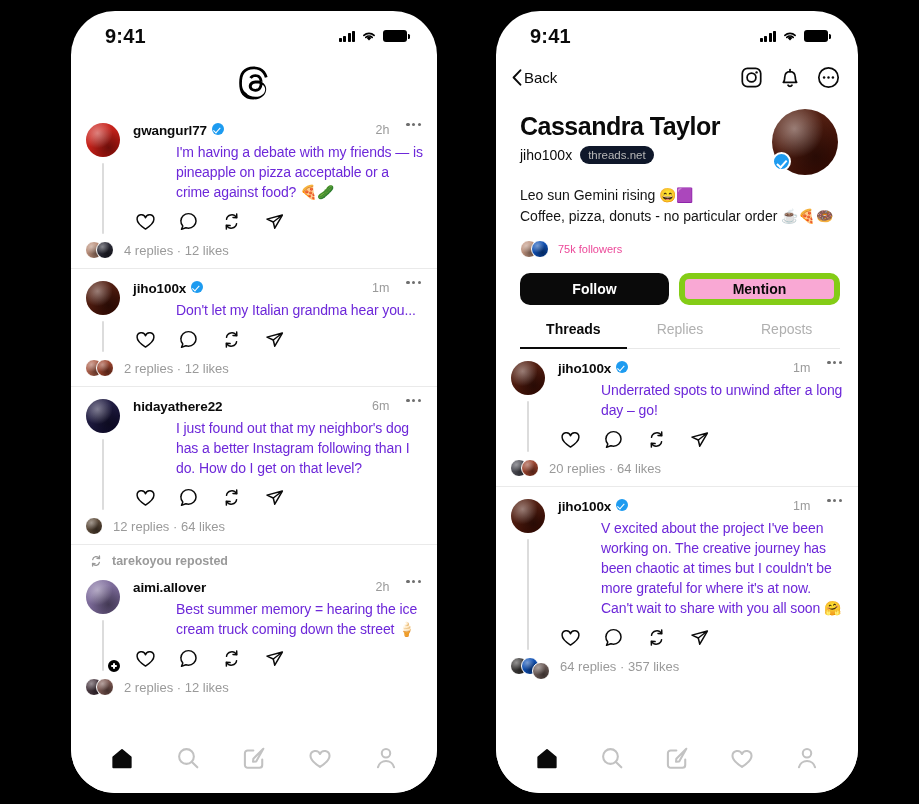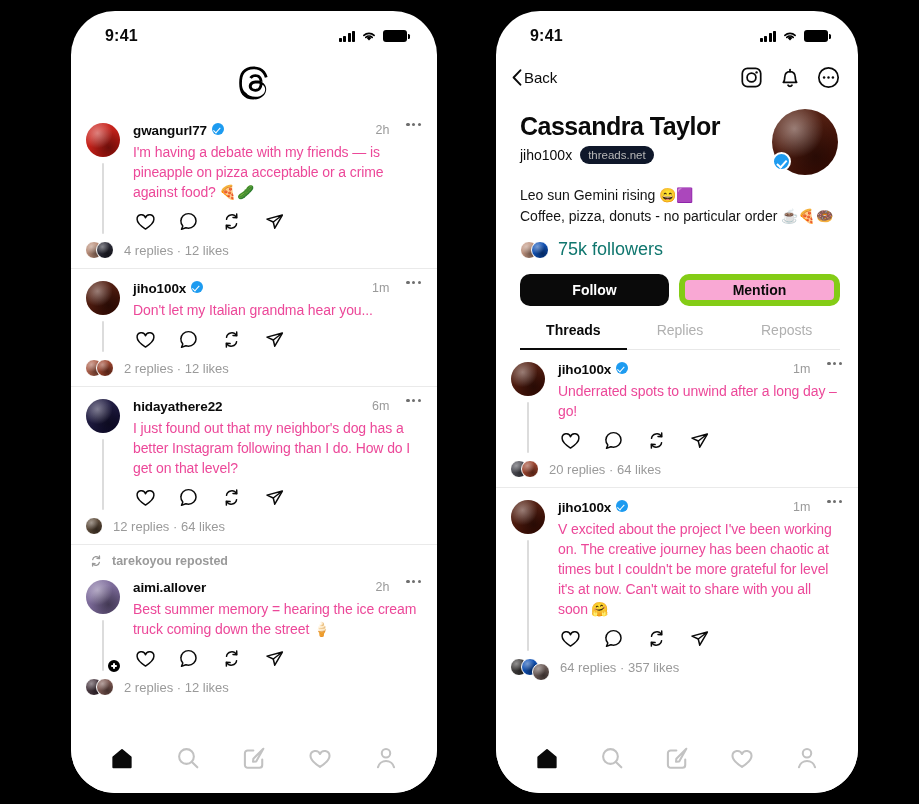--- a/index.html
+++ b/index.html
@@ -37,21 +37,21 @@
   .statusbar {
     height: 44px;
     flex: 0 0 44px;
     display: flex;
     align-items: center;
     justify-content: space-between;
     padding: 6px 30px 0 34px;
     box-sizing: border-box;
   }
   .status-time {
-    font-size: 16px;
+    font-size: 20px;
     font-weight: bold;
     color: #0a0a0a;
     letter-spacing: .2px;
   }
   .status-icons { display: flex; align-items: center; gap: 6px; }
 
   
   .sig { display: flex; align-items: flex-end; gap: 1.5px; height: 11px; }
   .sig i { display: block; width: 3px; background: #000; border-radius: .8px; }
   .sig i:nth-child(1) { height: 4px; }
@@ -159,24 +159,25 @@
     align-items: center;
   }
   .dots span {
     width: 3.2px; height: 3.2px; border-radius: 50%;
     background: #6e6e6e; display: block;
   }
 
   .post-text {
     font-size: 14px;
     line-height: 20px;
-    color: #ec4899;
+    color: #6d28d9;
     margin-top: 1px;
     word-wrap: break-word;
     letter-spacing: -0.1px;
+    margin-left: 43px;
   }
 
   
   .actions {
     display: flex;
     align-items: center;
     gap: 22px;
     margin-top: 8px;
     margin-bottom: 2px;
     height: 22px;
@@ -294,21 +295,21 @@
     content: "";
     position: absolute; left: 4.6px; top: 4px;
     width: 4px; height: 7.5px;
     border: solid #fff; border-width: 0 2px 2px 0;
     transform: rotate(42deg);
   }
 
   .bio { margin-top: 10px; font-size: 14px; line-height: 21px; color: #141414; }
 
   .followers-row { display: flex; align-items: center; gap: 9px; margin-top: 12px; }
-  .followers-text { font-size: 18px; color: #0f766e; }
+  .followers-text { font-size: 11px; color: #ec4899; }
 
   .profile-buttons { display: flex; gap: 10px; margin-top: 14px; }
   .btn {
     flex: 1 1 0;
     height: 32px;
     border-radius: 10px;
     display: flex; align-items: center; justify-content: center;
     font-size: 14px; font-weight: bold;
     box-sizing: border-box;
   }
@@ -756,21 +757,21 @@
                   <span class="username">jiho100x</span>
                   <span class="verified"></span>
                   <span class="head-spacer"></span>
                   <span class="timestamp">1m</span>
                   <span class="dots">
                     <span></span>
                     <span></span>
                     <span></span>
                   </span>
                 </div>
-                <div class="post-text">V excited about the project I've been working on. The creative journey has been chaotic at times but I couldn't be more grateful for level it's at now. Can't wait to share with you all soon 🤗</div>
+                <div class="post-text">V excited about the project I've been working on. The creative journey has been chaotic at times but I couldn't be more grateful for where it's at now. Can't wait to share with you all soon 🤗</div>
                 <div class="actions">
                   <svg width="21" height="21" viewBox="0 0 24 24">
                     <path d="M12 20.6 C5.2 16.2 2.4 12.9 2.4 9.4 a4.9 4.9 0 0 1 9.6-1.6 a4.9 4.9 0 0 1 9.6 1.6 c0 3.5-2.8 6.8-9.6 11.2 z" fill="none" stroke="#0a0a0a" stroke-width="1.7" stroke-linejoin="round"></path>
                   </svg>
                   <svg width="21" height="21" viewBox="0 0 24 24">
                     <path d="M20.6 11.3 c0 4.6-3.9 8.3-8.7 8.3 -1 0-2-.2-2.9-.5 L4 20.8 l1.5-3.6 A8 8 0 0 1 3.3 11.3 C3.3 6.7 7.2 3 12 3 s8.6 3.7 8.6 8.3 z" fill="none" stroke="#0a0a0a" stroke-width="1.7" stroke-linejoin="round"></path>
                   </svg>
                   <svg width="21" height="21" viewBox="0 0 24 24">
                     <path d="M6.3 9.5 A6.1 6.1 0 0 1 17.6 7.4" fill="none" stroke="#0a0a0a" stroke-width="1.7" stroke-linecap="round"></path>
        <path d="M17.8 14.5 A6.1 6.1 0 0 1 6.5 16.6" fill="none" stroke="#0a0a0a" stroke-width="1.7" stroke-linecap="round"></path>

